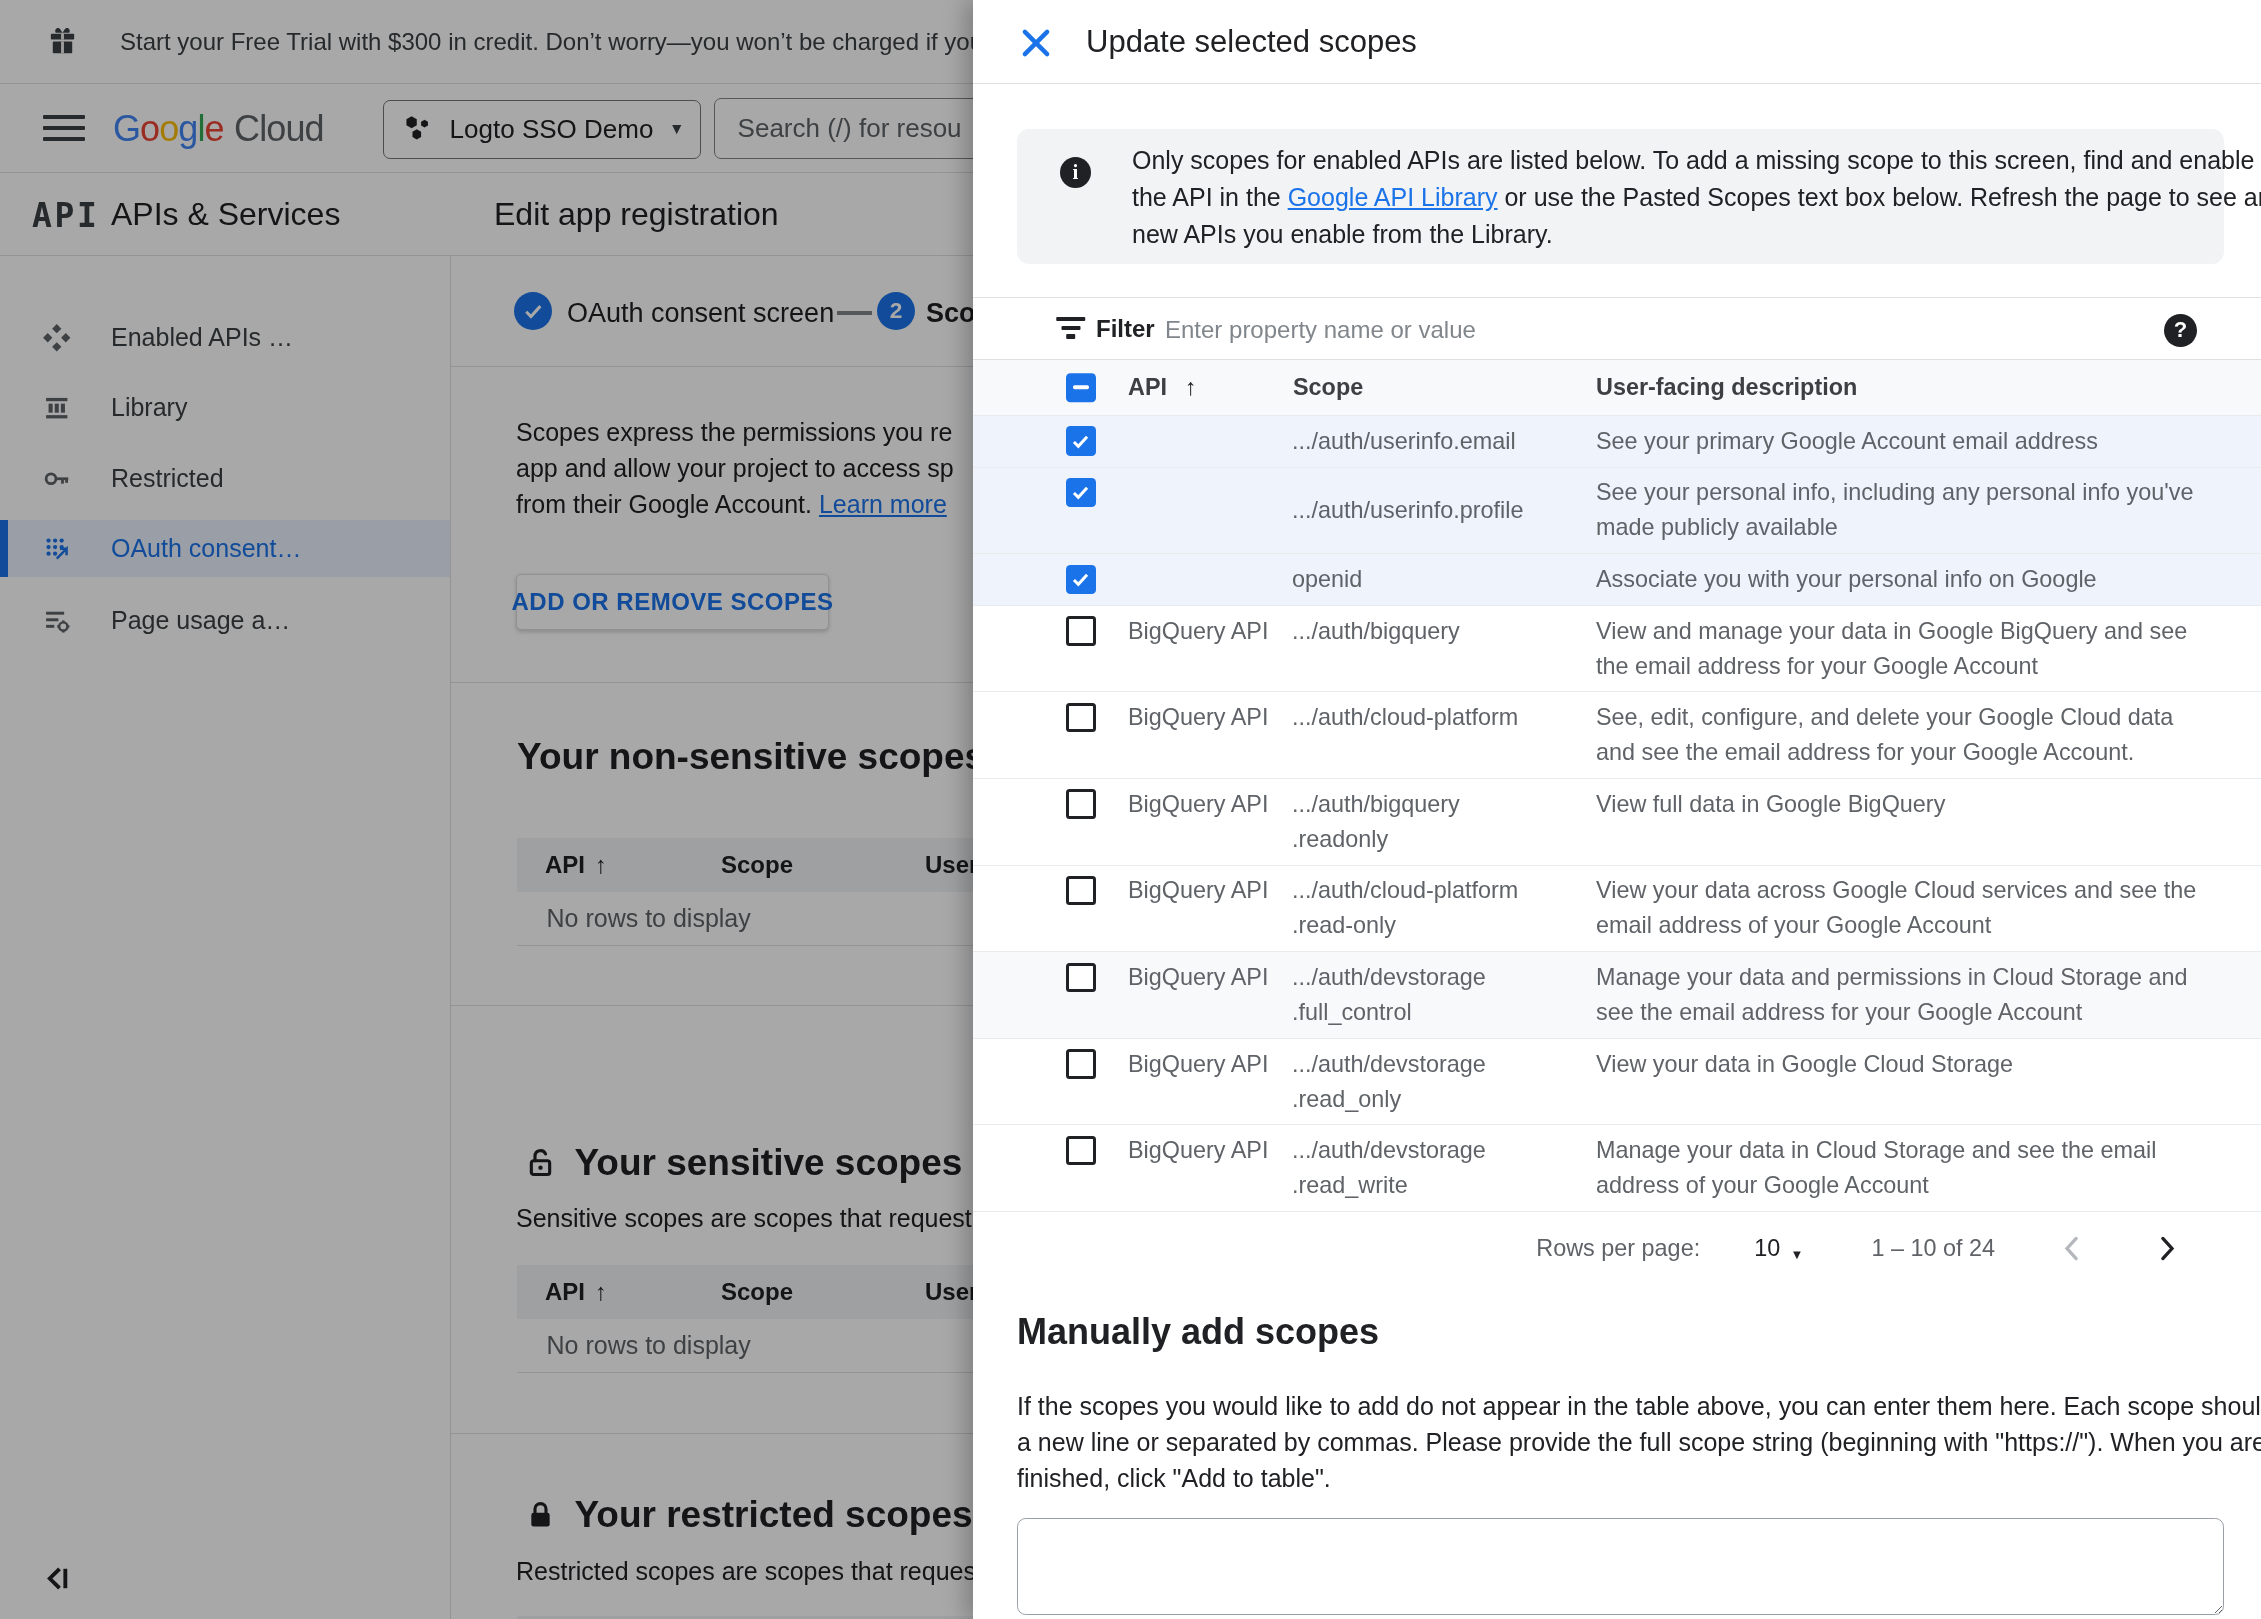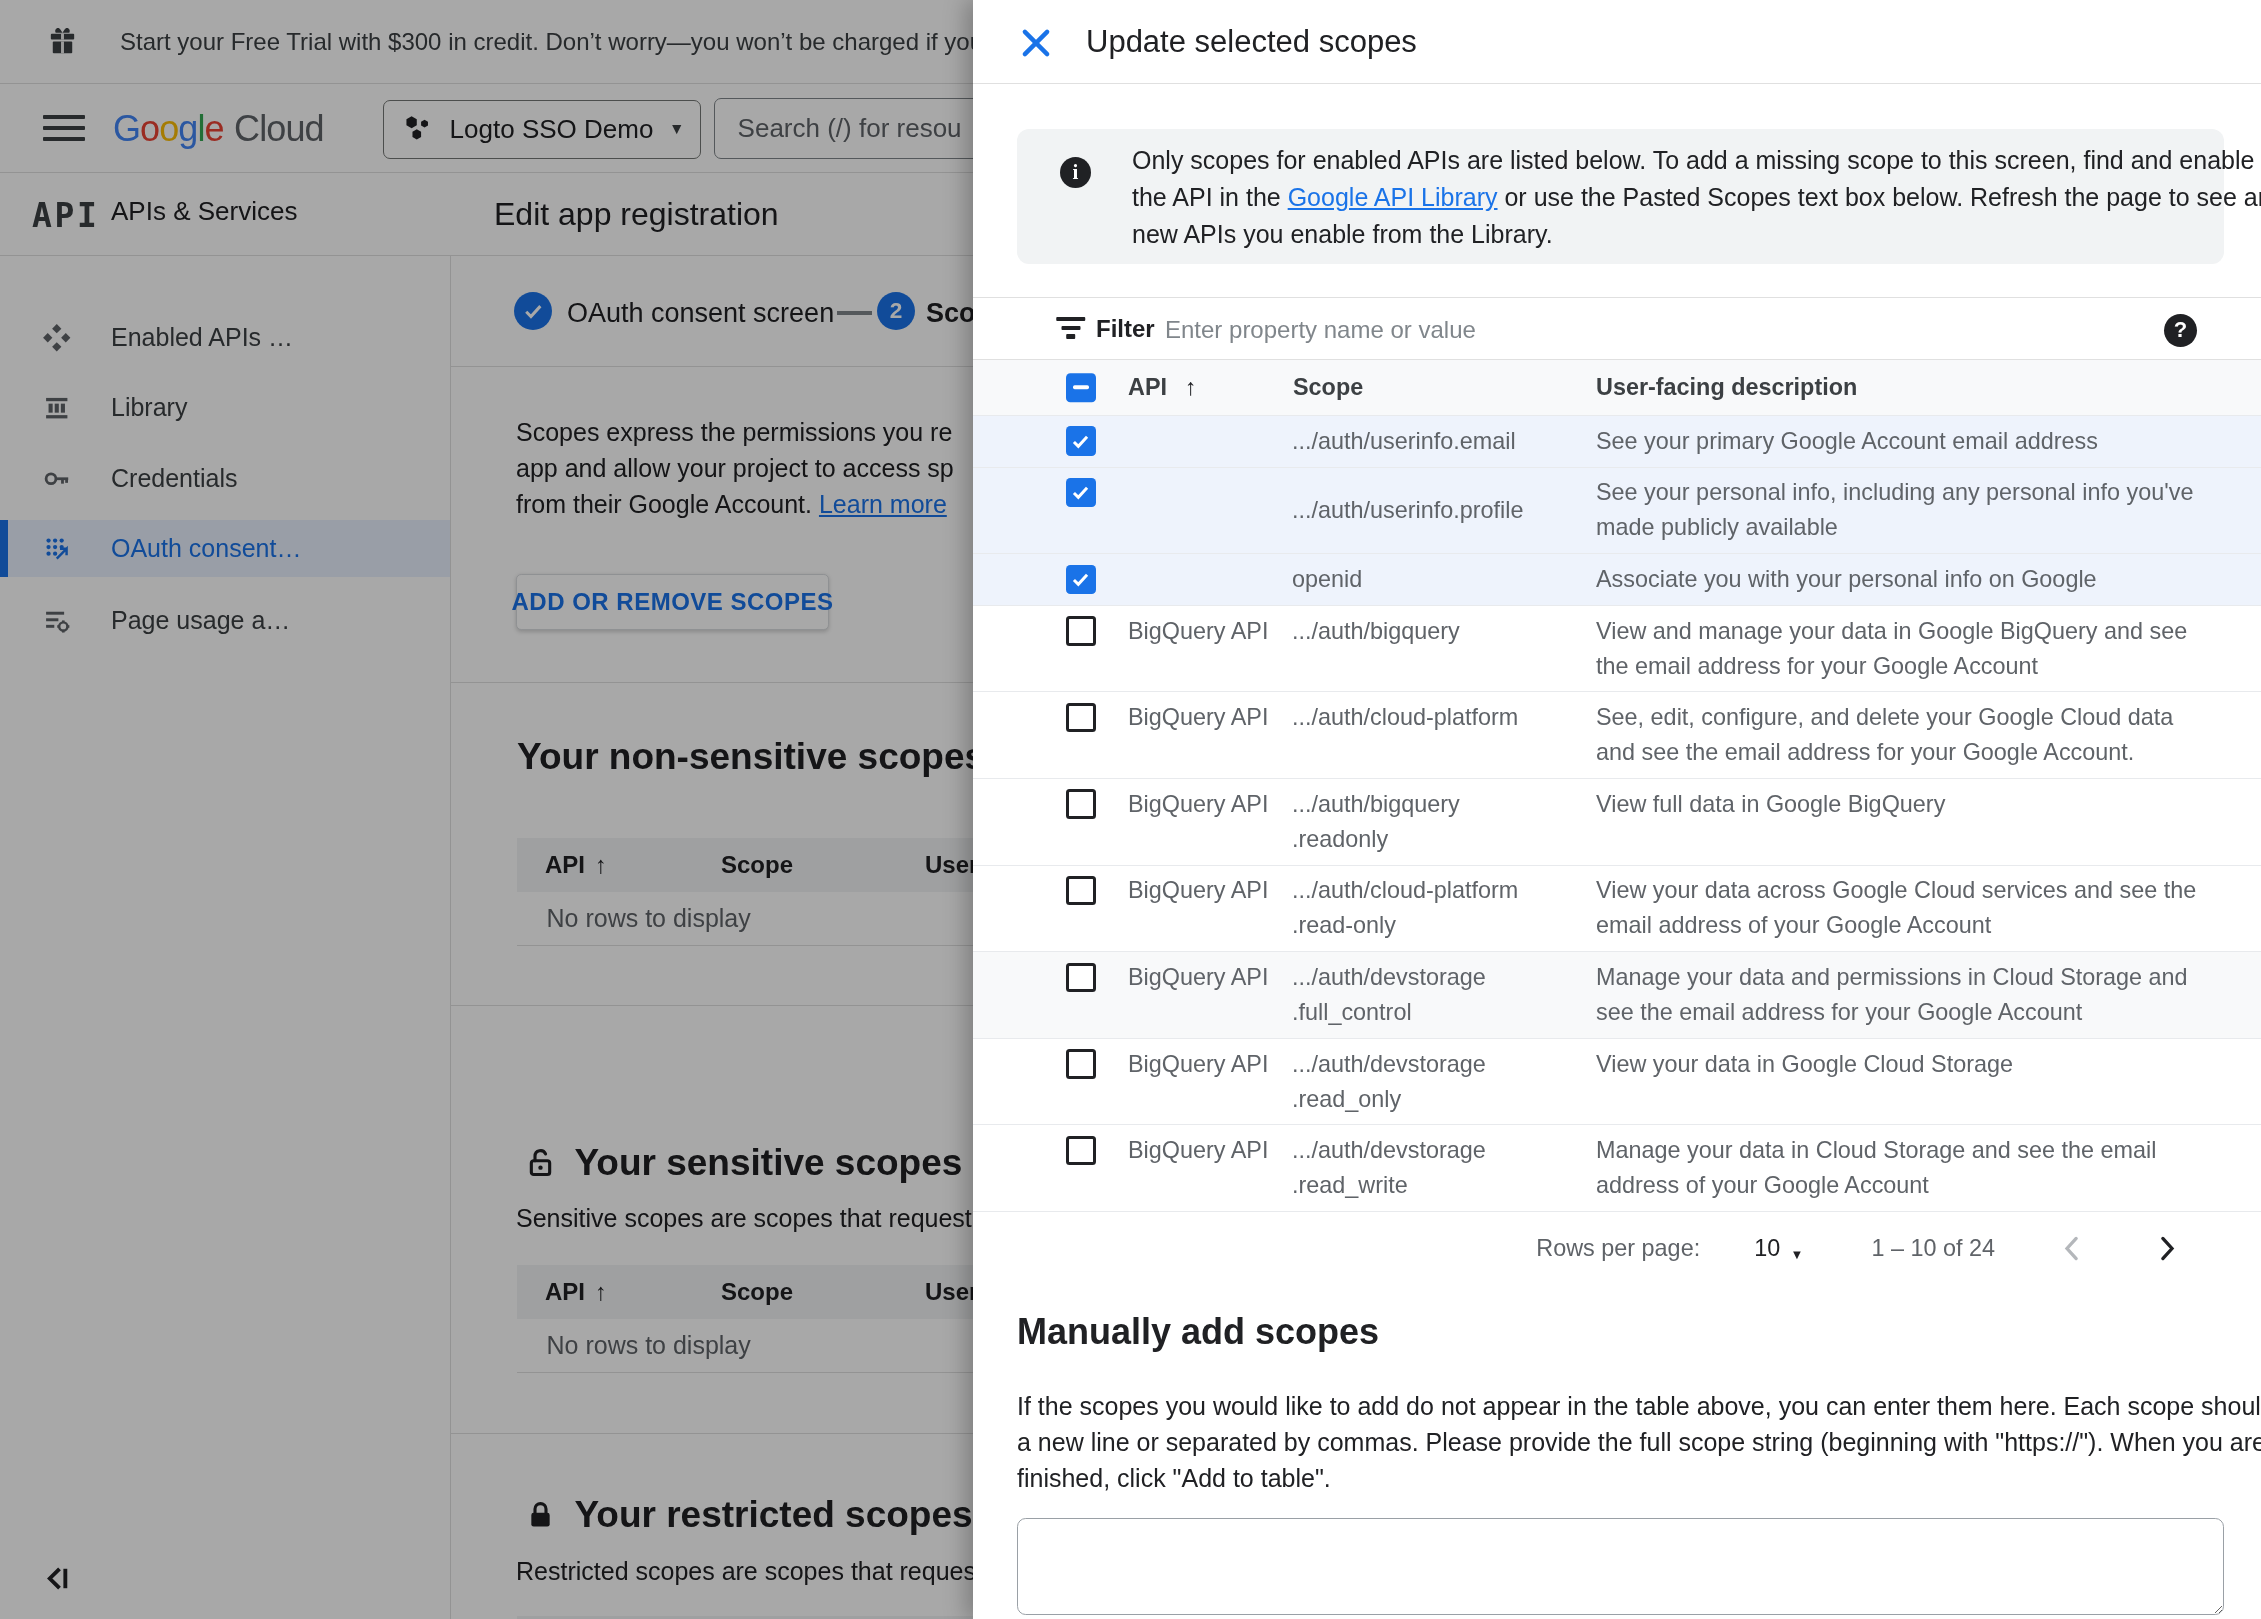--- a/index.html
+++ b/index.html
@@ -31,21 +31,21 @@
   .project-btn .caret { margin-left:auto; font-size:15.6px; color:#3c4043; }
   .searchbox { position:absolute; left:714px; top:14px; width:538px; height:61px; border:1.7px solid #80868b;
                border-radius:7px; display:flex; align-items:center; padding:0 22.6px; background:#fff; }
   .searchbox .ph { font-size:26px; color:#5f6368; white-space:nowrap; }
 
   
   .strip { position:absolute; left:0; top:173px; width:973px; height:83px; background:#ffffff;
            border-bottom:1.7px solid #e0e0e0; }
   .api-logo { position:absolute; left:32px; top:22.6px; font-family:"DejaVu Sans Mono","Liberation Mono",monospace;
               font-weight:bold; font-size:33px; letter-spacing:2.6px; color:#3c4043; }
-  .strip-title { position:absolute; left:111px; top:22.6px; font-size:26px; color:#202124; }
+  .strip-title { position:absolute; left:111px; top:22.6px; font-size:32px; color:#202124; }
   .main-title { position:absolute; left:494px; top:23.4px; font-size:32px; color:#202124; white-space:nowrap; }
 
   
   .sidebar { position:absolute; left:0; top:256px; width:450px; height:1363px; background:#ffffff; }
   .side-item { position:absolute; left:0; width:450px; height:57px; display:flex; align-items:center; cursor:pointer; }
   .side-item .sicon { position:absolute; left:41px; width:31px; height:31px; display:flex; align-items:center; justify-content:center; }
   .side-item .slabel { position:absolute; left:111px; font-size:25px; color:#3c4043; white-space:nowrap; }
   .side-item.active { background:#e8f0fe; }
   .side-item.active::before { content:""; position:absolute; left:0; top:0; bottom:0; width:7.8px; background:#1a73e8; }
   .side-item.active .slabel { color:#1a73e8; }
@@ -222,21 +222,21 @@
         </div>
         <div class="side-item" style="top: 194px;">
           <span class="sicon">
             <svg width="29.5" height="29.5" viewBox="0 0 36 36" fill="none" stroke="#5f6368" stroke-width="3.4">
               <circle cx="11" cy="18" r="6"></circle>
               <line x1="17" y1="18" x2="32" y2="18"></line>
               <line x1="25" y1="18" x2="25" y2="24"></line>
               <line x1="30" y1="18" x2="30" y2="23"></line>
             </svg>
           </span>
-          <span class="slabel">Credentials</span>
+          <span class="slabel">Restricted</span>
         </div>
         <div class="side-item active" style="top: 264px;">
           <span class="sicon">
             <svg width="29.5" height="29.5" viewBox="0 0 36 36">
               <circle cx="8" cy="8" r="2.6" fill="#1a73e8"></circle>
               <circle cx="16" cy="8" r="2.6" fill="#1a73e8"></circle>
               <circle cx="24" cy="8" r="2.6" fill="#1a73e8"></circle>
               <circle cx="8" cy="16" r="2.6" fill="#1a73e8"></circle>
               <circle cx="16" cy="16" r="2.6" fill="#1a73e8"></circle>
               <circle cx="24" cy="16" r="2.6" fill="#1a73e8"></circle>

